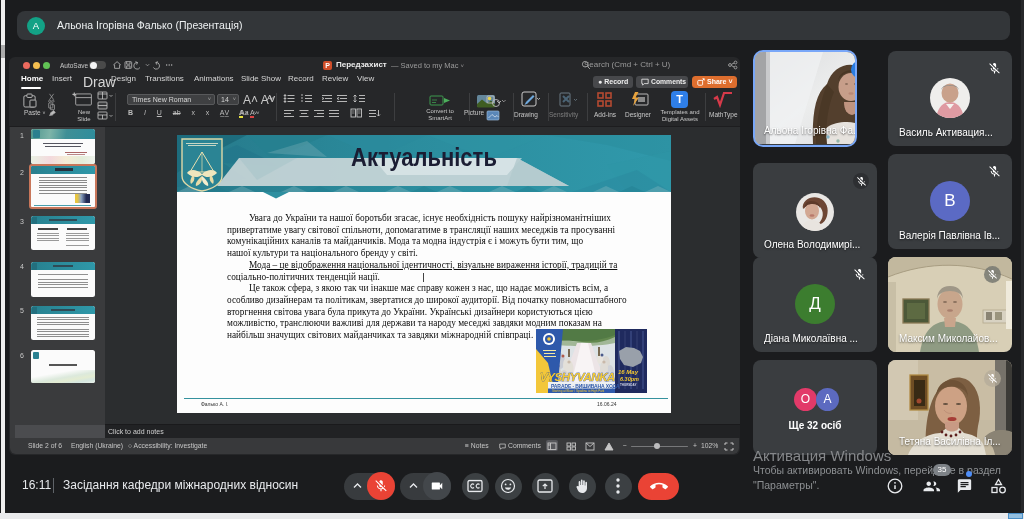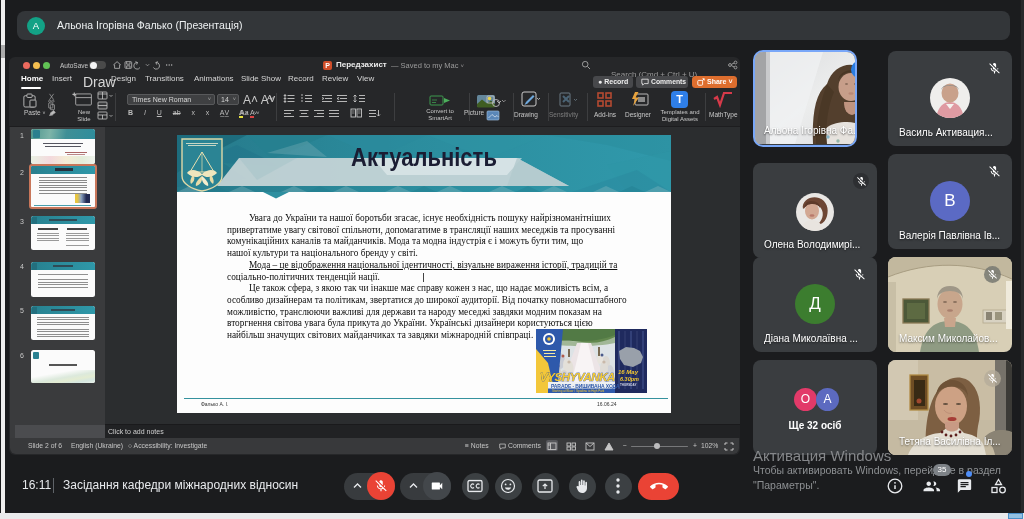--- a/index.html
+++ b/index.html
@@ -46,21 +46,21 @@
         <circle cx="69" cy="6" r="0.8" fill="#c0c0c0" stroke="none"></circle>
         <circle cx="72" cy="6" r="0.8" fill="#c0c0c0" stroke="none"></circle>
     </svg>
     <div class="abs" style="left:314px;top:3.5px;width:9px;height:9px;border-radius:2px;background:#d04e2a;color:#fff;font-size:7px;line-height:9px;text-align:center;font-weight:700;">P</div>
     <div class="abs" style="left:327px;top:2px;color:#ededed;font-size:8px;font-weight:700;line-height:12px;">Передзахист</div>
     <div class="abs" style="left:382px;top:2.5px;color:#9b9b9b;font-size:7.5px;line-height:12px;">— Saved to my Mac <span style="font-size:6px;">˅</span></div>
     <svg class="abs" style="left:572px;top:3px;" width="10" height="10" viewBox="0 0 10 10" fill="none" stroke="#9a9a9a" stroke-width="1">
         <circle cx="4.2" cy="4.2" r="2.8"></circle>
         <path d="M6.4 6.4 L9 9"></path>
       </svg>
-    <div class="abs" style="left:602px;top:2px;color:#9a9a9a;font-size:8px;line-height:12px;margin-top:10px;">Search (Cmd + Ctrl + U)</div>
+    <div class="abs" style="left:575px;top:2px;color:#9a9a9a;font-size:8px;line-height:12px;">Search (Cmd + Ctrl + U)</div>
     <svg class="abs" style="left:718px;top:3px;" width="12" height="10" viewBox="0 0 12 10" fill="none" stroke="#9a9a9a" stroke-width="1">
         <circle cx="8.5" cy="2.5" r="1.4"></circle>
         <circle cx="3" cy="5" r="1.4"></circle>
         <circle cx="8.5" cy="7.5" r="1.4"></circle>
         <path d="M4.3 4.4 L7.2 3 M4.3 5.6 L7.2 7"></path>
       </svg>
 
     <div class="abs" style="left:12px;top:17px;color:#ffffff;font-size:8px;font-weight:700;">Home</div>
     <div class="abs" style="left:12px;top:29.5px;width:20px;height:2px;background:#fff;border-radius:1px;"></div>
     <div class="abs" style="left:43px;top:17px;color:#d6d6d6;font-size:8px;">Insert</div>
@@ -345,22 +345,22 @@
       </svg>
       <div class="abs" style="left:50px;top:78px;width:390px;font-family:'Liberation Serif',serif;font-size:9.3px;line-height:11.7px;color:#0c0c0c;">
         <div class="jl" style="text-indent:22px;">Увага до України та нашої боротьби згасає, існує необхідність пошуку найрізноманітніших</div>
         <div class="jl">привертатиме увагу світової спільноти, допомагатиме в трансляції наших меседжів та просуванні</div>
         <div class="jl">комунікаційних каналів та майданчиків. Мода та модна індустрія є і можуть бути тим, що</div>
         <div>нашої культури та національного бренду у світі.</div>
         <div class="jl" style="text-indent:22px;text-decoration:underline;">Мода – це відображення національної ідентичності, візуальне вираження історії, традицій та</div>
         <div>соціально-політичних тенденцій нації.</div>
         <div class="jl" style="text-indent:22px;">Це також сфера, з якою так чи інакше має справу кожен з нас, що надає можливість всім, а</div>
         <div class="jl">особливо дизайнерам та політикам, звертатися до широкої аудиторії. Від початку повномасштабного</div>
+        <div class="jl">вторгнення світова увага була прикута до України. Українські дизайнери користуються цією</div>
         <div class="jl">можливістю, транслюючи важливі для держави та народу меседжі завдяки модним показам на</div>
-        <div class="jl">вторгнення світова увага була прикута до України. Українські дизайнери користуються цією</div>
         <div>найбільш значущих світових майданчиках та завдяки міжнародній співпраці.</div>
       </div>
       <div class="abs" style="left:246px;top:138px;width:1px;height:9px;background:#444;"></div>
       <svg class="abs" style="left:359px;top:194px;" width="111" height="64" viewBox="0 0 111 64">
         <rect width="111" height="64" fill="#eef0f2"></rect>
         <rect x="14" y="0" width="65" height="60" fill="#dde3e6"></rect>
         <path d="M14 0 H79 V8 C68 13 58 15 46 13 C34 11 22 13 14 10 Z" fill="#527a45"></path>
         <path d="M14 8 C30 14 60 14 79 6 V14 C60 18 30 18 14 15 Z" fill="#6f9456" opacity="0.55"></path>
         <polygon points="41,14 55,14 72,60 24,60" fill="#ece4e6"></polygon>
         <polygon points="45,14 52,14 63,60 34,60" fill="#f8f4f5"></polygon>

